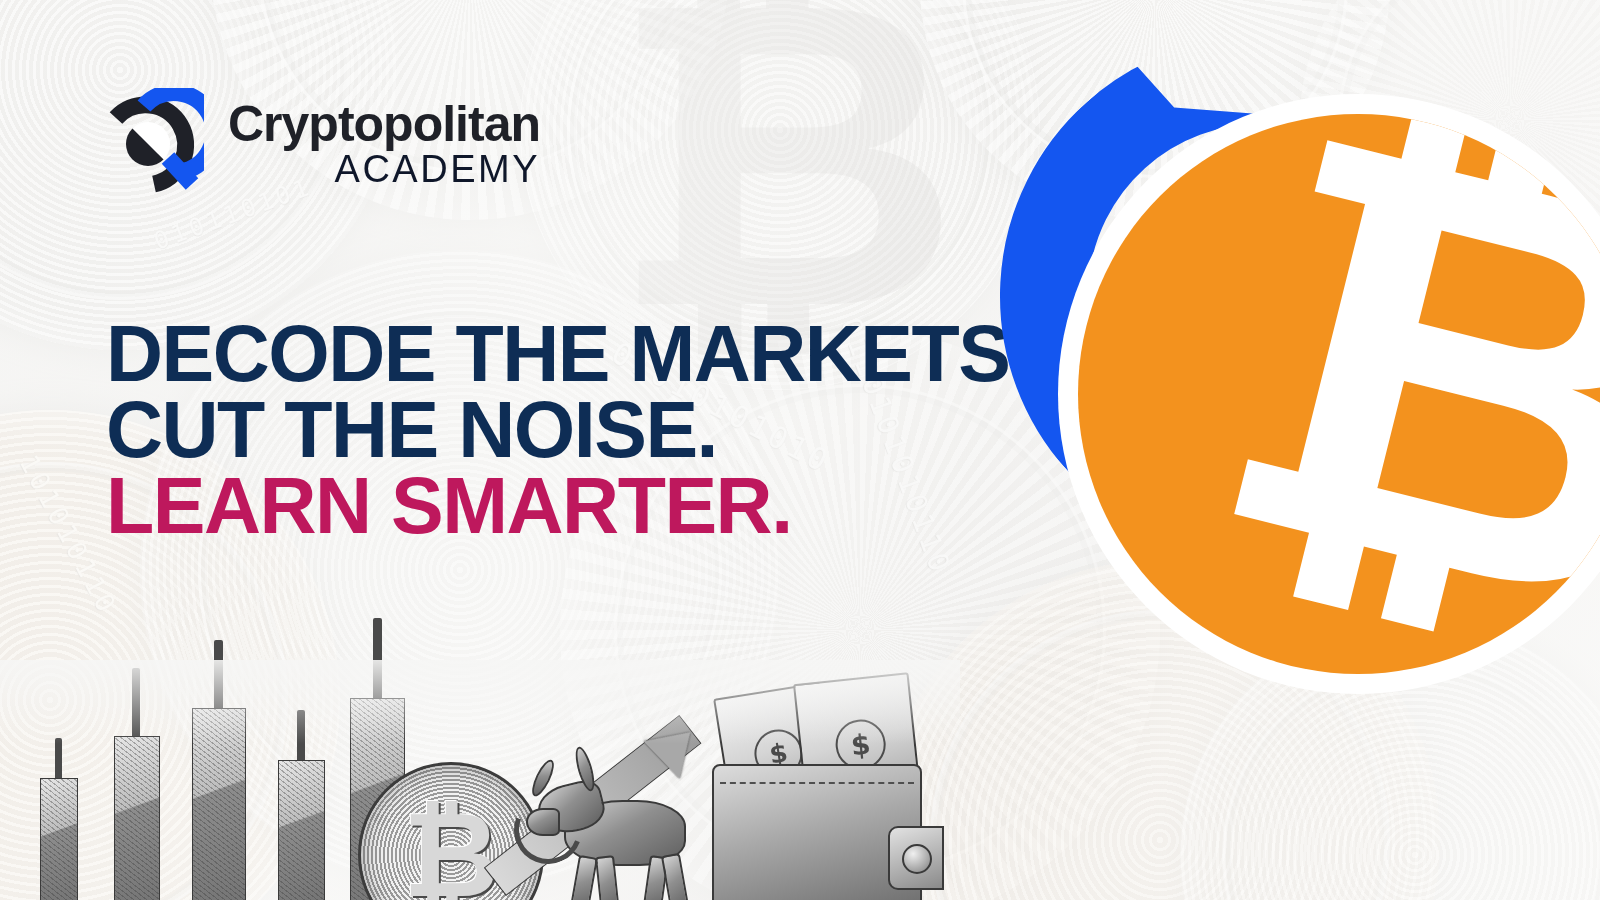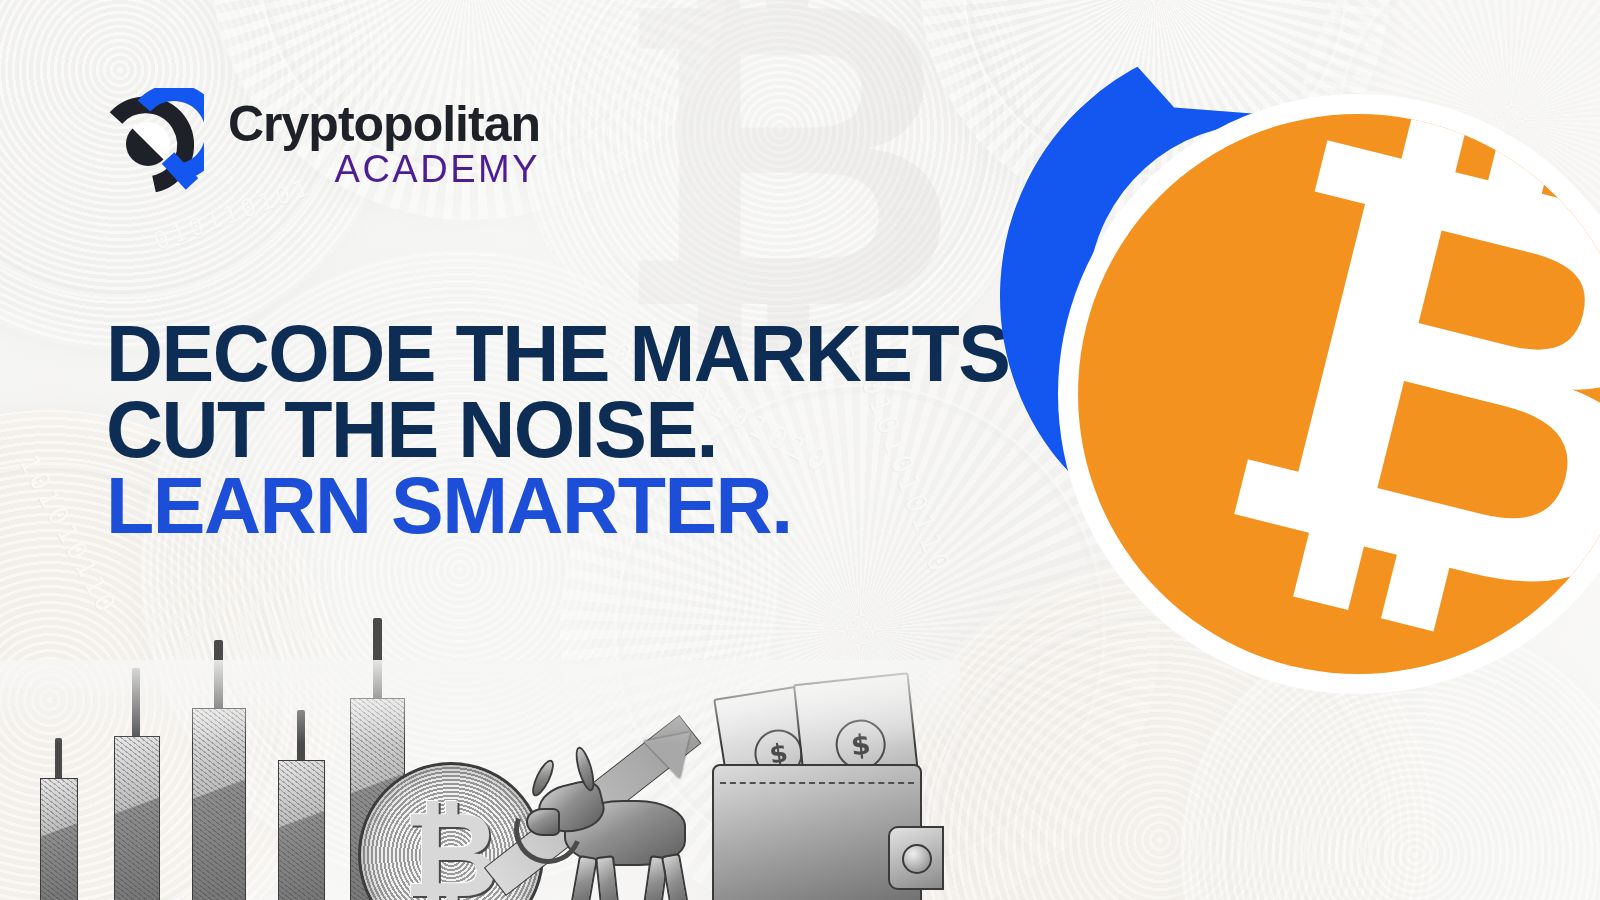--- a/index.html
+++ b/index.html
@@ -79,33 +79,33 @@
 
   
   .logo{position:absolute;left:92px;top:88px;display:flex;align-items:flex-start;}
   .logo-mark{position:relative;width:112px;height:112px;flex:0 0 auto;}
   .logo-words{margin-left:24px;padding-top:12px;}
   .logo-title{
     font-size:50px;font-weight:bold;color:#1f2128;
     letter-spacing:-1px;line-height:.96;
   }
   .logo-sub{
-    text-align:right;font-size:38px;font-weight:normal;color:#4c1d95;
+    text-align:right;font-size:38px;font-weight:normal;color:#0f172a;
     letter-spacing:2.5px;line-height:1.05;margin-top:2px;
   }
 
   
   .headline{position:absolute;left:106px;top:316px;}
   .hl-line{
     font-size:79px;font-weight:bold;line-height:.96;
     letter-spacing:-1.5px;white-space:nowrap;
     font-family:"Liberation Sans", sans-serif;
   }
   .hl-navy{color:#0e2d55;}
-  .hl-blue{color:#1d4ed8;}
+  .hl-blue{color:#be185d;}
 
   
   .graphic{position:absolute;right:0;top:0;width:620px;height:900px;}
 
   .blue-arc{
     position:absolute;
     left:20px;top:36px;
     width:520px;height:520px;
     border-radius:50%;
     border:88px solid #1456f0;

